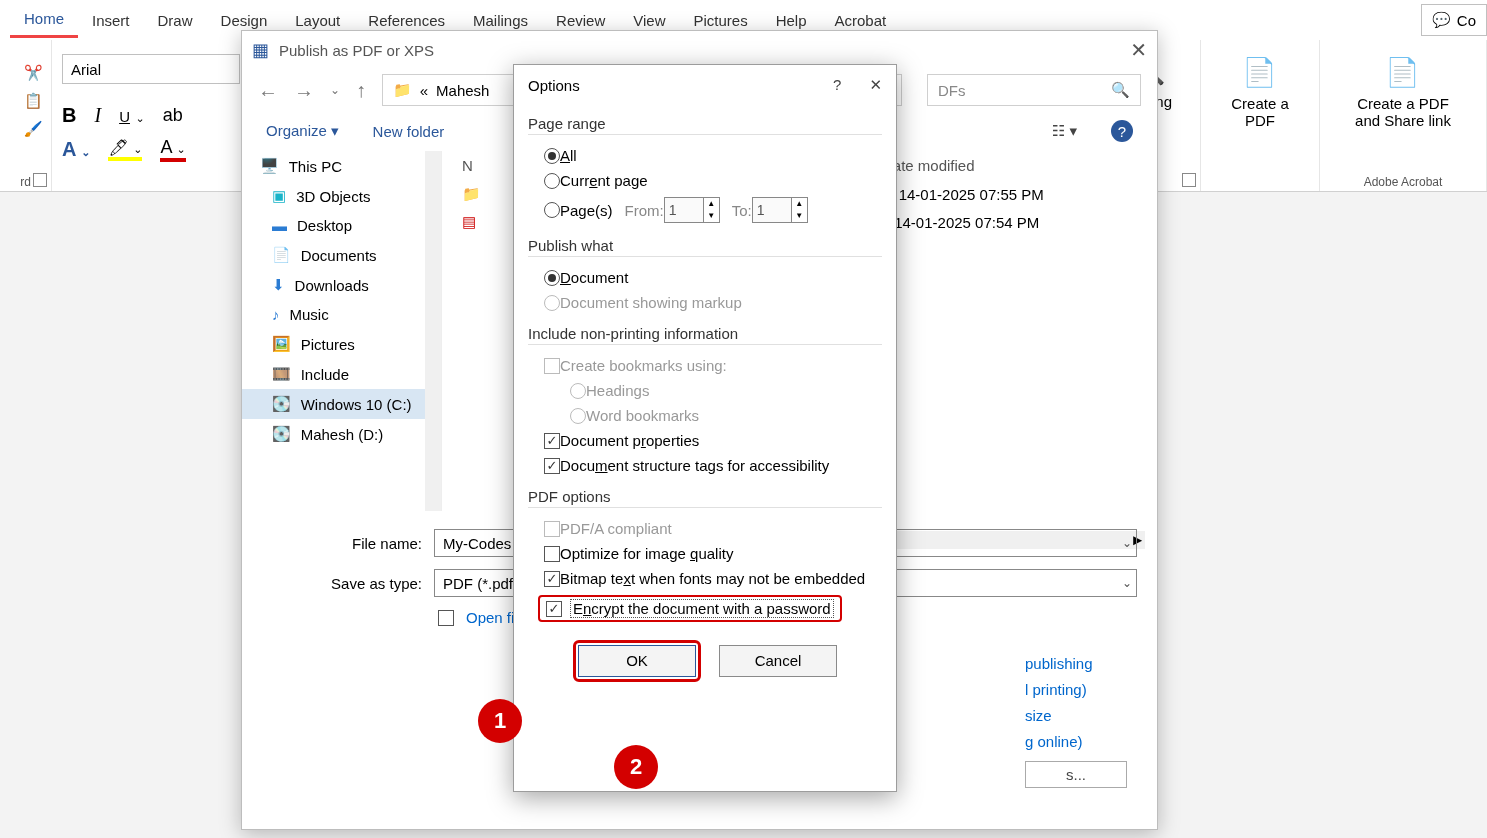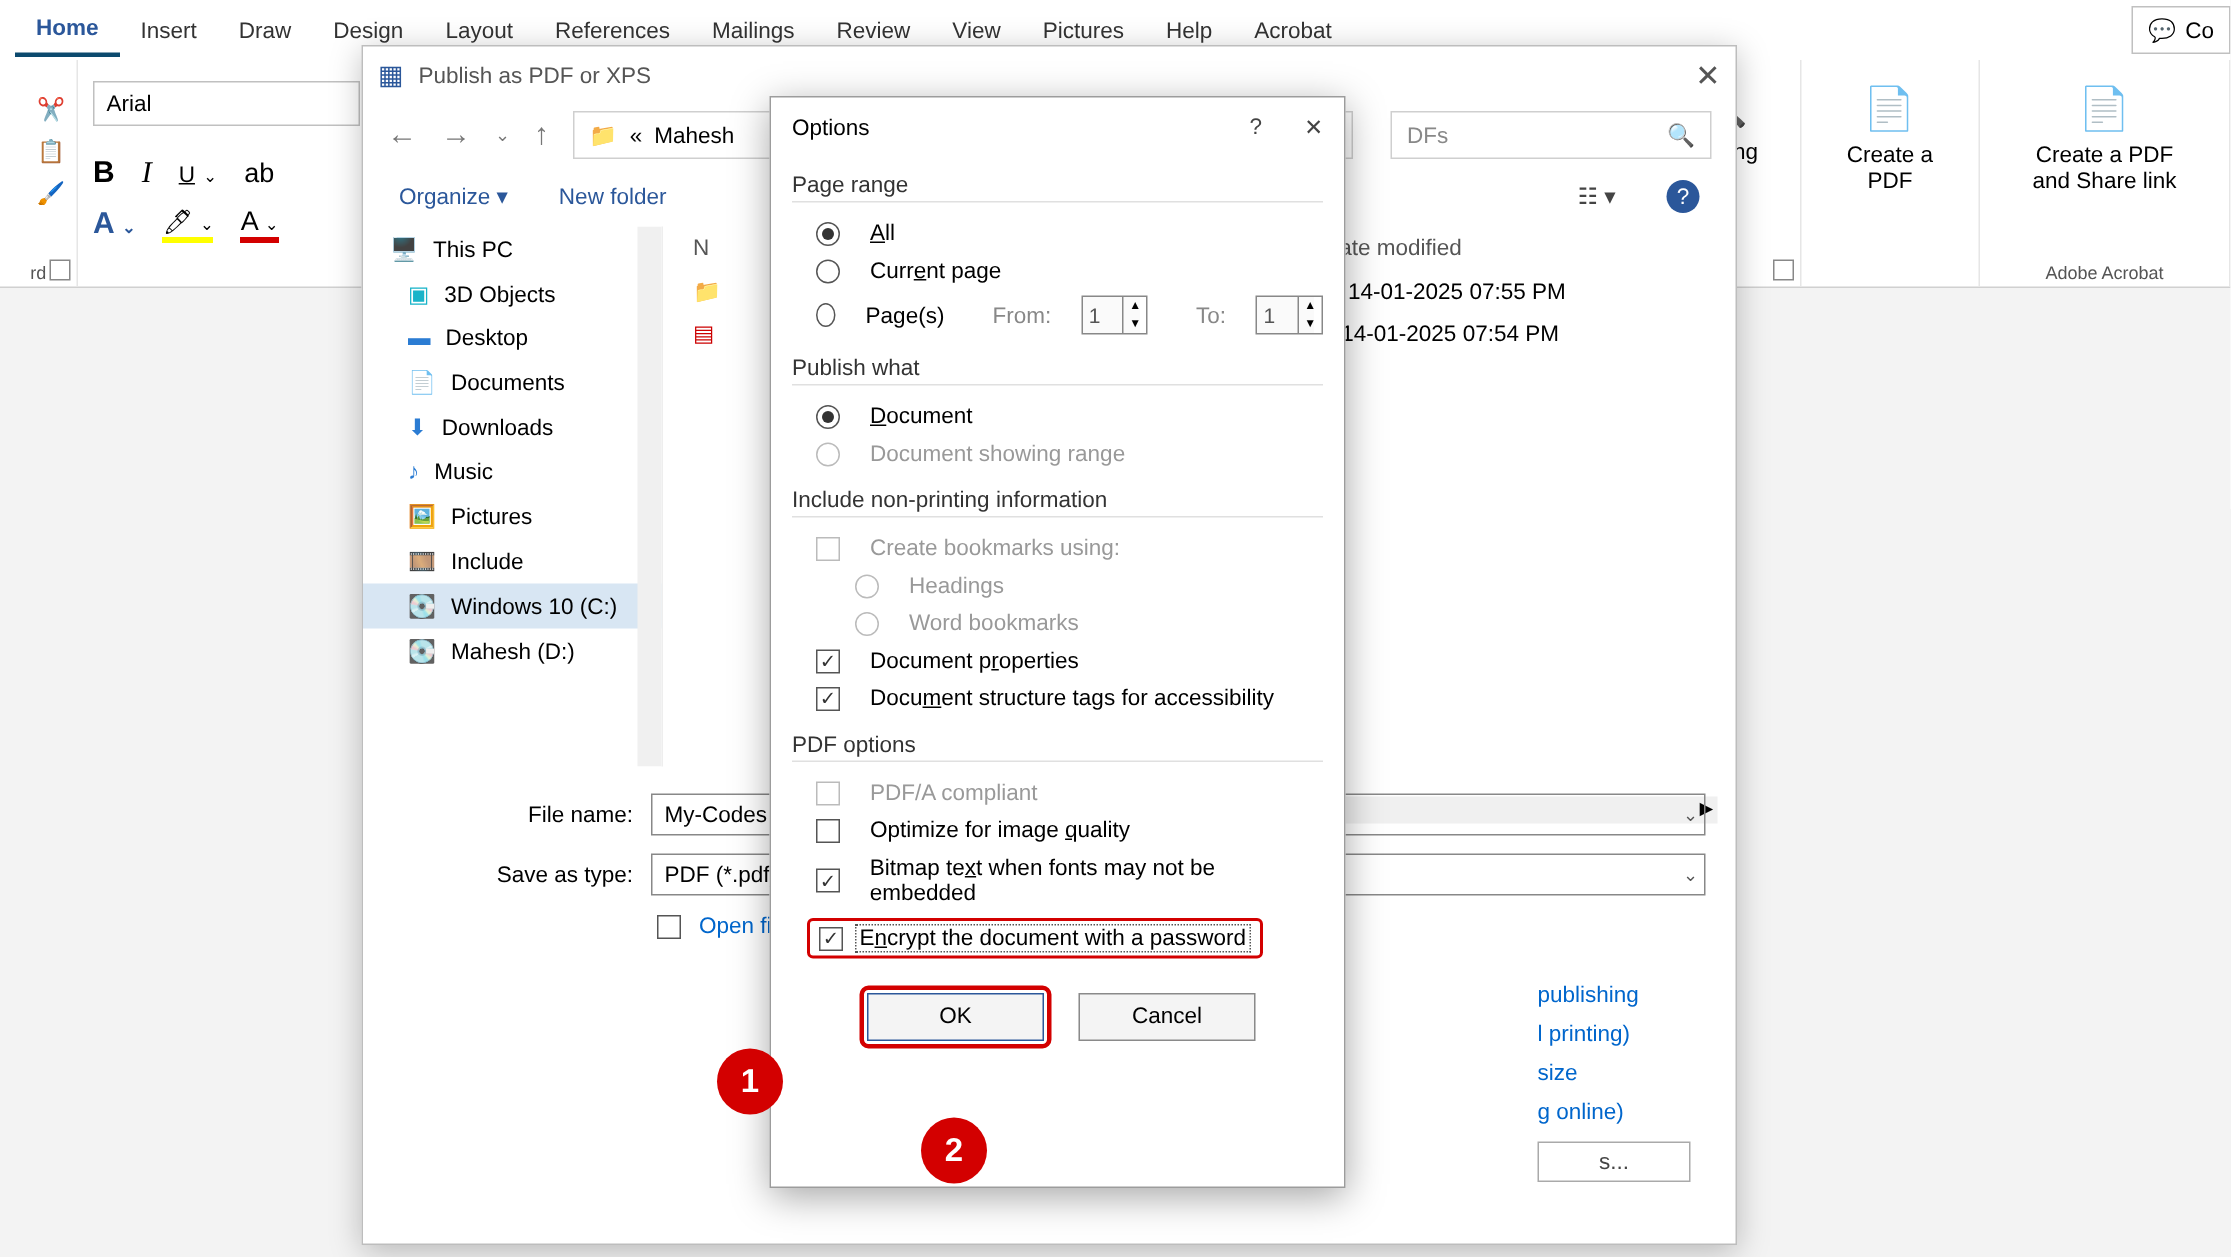--- a/index.html
+++ b/index.html
@@ -1,21 +1,21 @@
 <!DOCTYPE html>
 <html><head>
 <meta charset="utf-8">
 <style>
 * { margin: 0; padding: 0; box-sizing: border-box; font-family: 'Segoe UI', Tahoma, sans-serif; font-size: 15px; }
 body { width: 1487px; height: 838px; background: #f3f3f3; overflow: hidden; position: relative; }
 
 
 .ribbon-tabs { display: flex; align-items: center; height: 40px; padding-left: 10px; background: #fff; }
 .tab { padding: 8px 14px; cursor: pointer; color: #333; }
-.tab.active { color: #2b579a; border-bottom: 3px solid #0c4a6e; font-weight: 700; }
+.tab.active { color: #2b579a; border-bottom: 3px solid #ef4444; font-weight: 400; }
 .comment-btn { margin-left: auto; margin-right: 0; padding: 6px 10px; border: 1px solid #c0c0c0; display: flex; align-items: center; gap: 6px; background: #fff; }
 
 
 .ribbon-body { display: flex; height: 152px; background: #fff; border-bottom: 1px solid #d0d0d0; }
 .ribbon-frag { border-right: 1px solid #e6e6e6; padding: 6px 10px 2px 10px; display: flex; flex-direction: column; justify-content: flex-start; position: relative; }
 .ribbon-frag .grplabel { position: absolute; bottom: 2px; left: 0; right: 0; text-align: center; font-size: 12px; color: #555; margin-top: 20px; }
 .clipboard-col { width: 48px; display: flex; flex-direction: column; gap: 10px; padding-top: 18px; align-items: center; }
 .font-box { width: 178px; border: 1px solid #c0c0c0; height: 30px; display: flex; align-items: center; padding: 0 8px; margin-bottom: 20px; }
 .font-row { display: flex; gap: 18px; align-items: center; margin-bottom: 10px; }
 .font-row2 { display: flex; gap: 18px; align-items: center; }
@@ -46,21 +46,21 @@
 .right-links { position: absolute; right: 30px; top: 620px; }
 .right-links a { color: #0066cc; display: block; line-height: 26px; }
 
 
 .options-dialog { position: absolute; left: 513px; top: 64px; width: 384px; height: 728px; background: #fff; border: 1px solid #9c9c9c; box-shadow: 0 6px 24px rgba(0,0,0,.35); }
 .opt-title { height: 40px; display: flex; align-items: center; padding: 0 14px; font-size: 16px; }
 .opt-close { margin-left: auto; display: flex; gap: 28px; font-size: 20px; color: #444; }
 .opt-body { padding: 10px 14px; }
 .grp { margin-bottom: 10px; }
 .grp > .hdr { font-size: 15px; color: #333; margin-bottom: 8px; border-bottom: 1px solid #e0e0e0; padding-bottom: 2px; }
-.opt-row { display: flex; align-items: center; gap: 20px; padding: 4px 0 4px 16px; }
+.opt-row { display: flex; align-items: center; gap: 0; padding: 4px 0 4px 16px; }
 .radio { width: 16px; height: 16px; border: 1.5px solid #555; border-radius: 50%; display: inline-flex; align-items: center; justify-content: center; }
 .radio.checked::after { content: ""; width: 8px; height: 8px; background: #333; border-radius: 50%; }
 .radio.disabled { border-color: #bbb; }
 .chk { width: 16px; height: 16px; border: 1.5px solid #555; display: inline-flex; align-items: center; justify-content: center; font-size: 13px; color: #333; }
 .chk.disabled { border-color: #bbb; }
 .spin { width: 56px; height: 26px; border: 1px solid #888; position: relative; }
 .spin input { width: 38px; height: 24px; border: none; padding: 0 4px; font-size: 14px; }
 .spin .ud { position: absolute; right: 0; top: 0; width: 16px; height: 24px; border-left: 1px solid #888; display: flex; flex-direction: column; }
 .spin .ud span { flex: 1; font-size: 8px; text-align: center; line-height: 12px; }
 .encrypt-row { border: 2px solid #d30000; padding: 2px 6px; display: inline-flex; align-items: center; gap: 8px; border-radius: 4px; }
@@ -305,21 +305,21 @@
     </div>
 
     <div class="grp">
       <div class="hdr">Publish what</div>
       <div class="opt-row">
           <span class="radio checked"></span>
           <span><span class="u">D</span>ocument</span>
         </div>
       <div class="opt-row">
           <span class="radio disabled"></span>
-          <span class="dim">Document showing range</span>
+          <span class="dim">Document showing markup</span>
         </div>
     </div>
 
     <div class="grp">
       <div class="hdr">Include non-printing information</div>
       <div class="opt-row">
           <span class="chk disabled"></span>
           <span class="dim">Create bookmarks using:</span>
         </div>
       <div class="opt-row" style="padding-left:42px">

